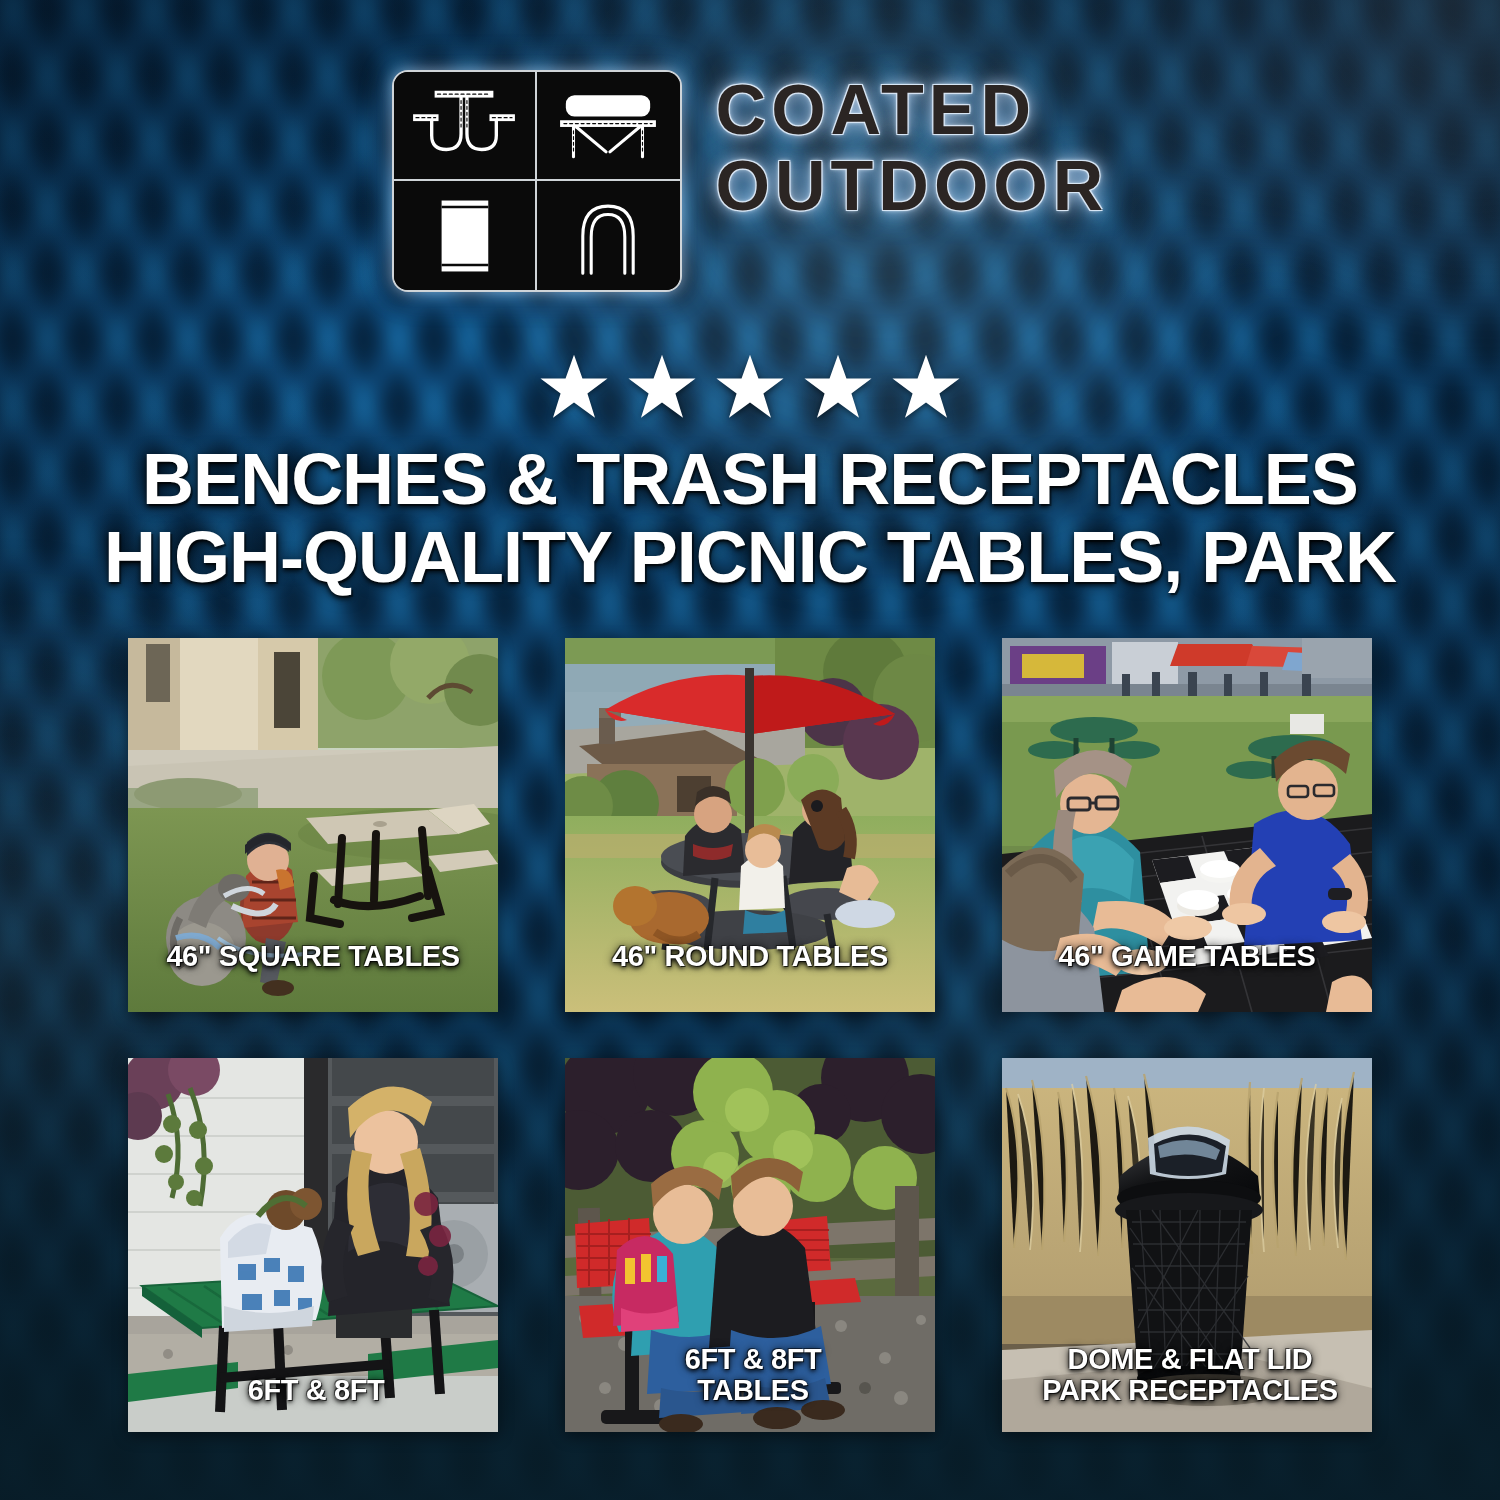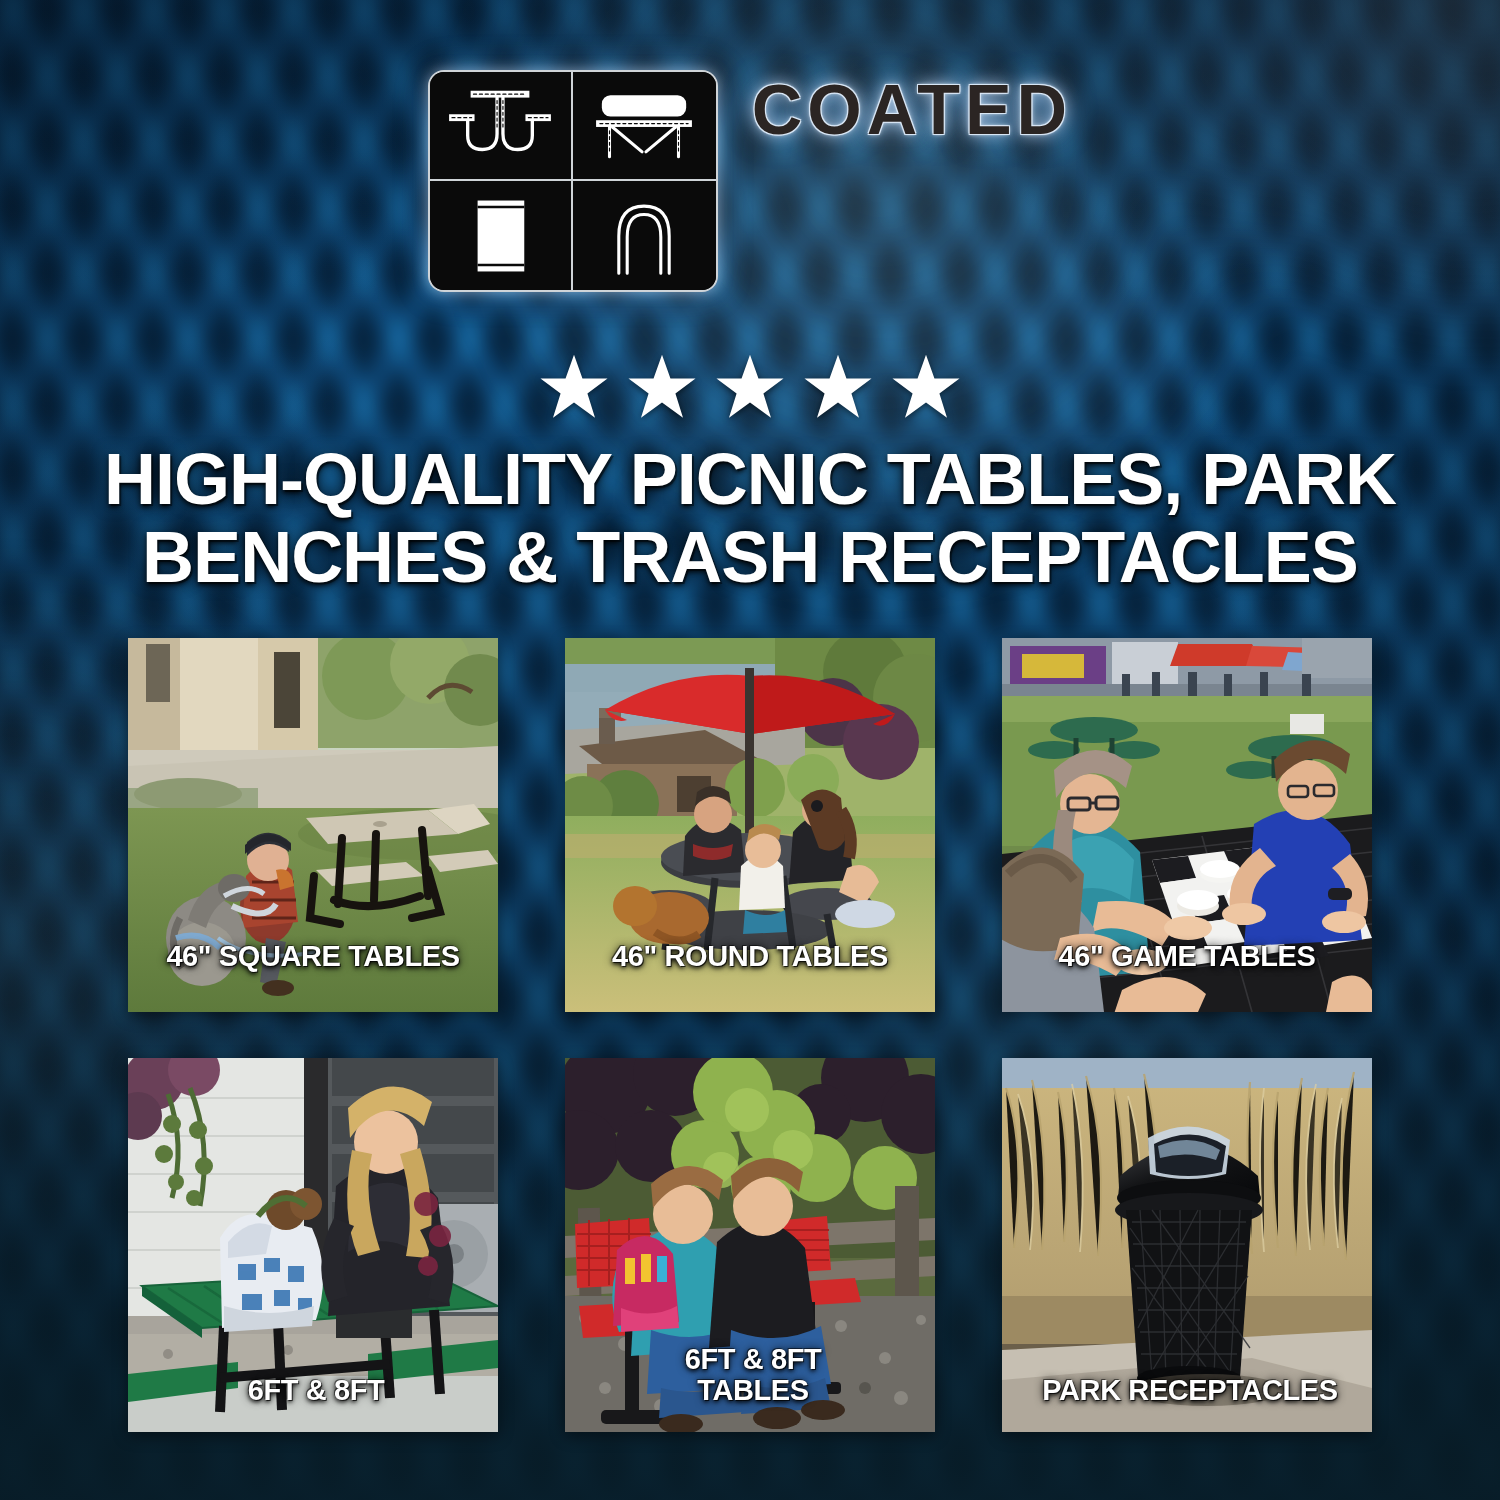--- a/index.html
+++ b/index.html
@@ -211,20 +211,21 @@
         <svg viewBox="0 0 120 96" width="112" height="90" fill="none" stroke="#ffffff" stroke-width="3.3" stroke-linecap="round">
           <path d="M33 88 V48 Q33 16 60 16 Q87 16 87 48 V88"></path>
           <path d="M42 88 V49 Q42 25 60 25 Q78 25 78 49 V88"></path>
         </svg>
       </div>
 
     </div>
 
     <div id="wordmark">
       <div class="wm-line">COATED</div>
+      <div class="wm-line">OUTDOOR</div>
     </div>
 
   </div>
 
   <div id="stars">
     <span>
         <svg width="72" height="70" viewBox="0 0 24 24">
           <path fill="#ffffff" d="M12 .9l2.9 8.2h8.6l-6.9 5.1 2.6 8.3L12 17.3 4.8 22.5l2.6-8.3L.5 9.1h8.6z"></path>
         </svg>
       </span>
@@ -244,22 +245,22 @@
         </svg>
       </span>
     <span>
         <svg width="72" height="70" viewBox="0 0 24 24">
           <path fill="#ffffff" d="M12 .9l2.9 8.2h8.6l-6.9 5.1 2.6 8.3L12 17.3 4.8 22.5l2.6-8.3L.5 9.1h8.6z"></path>
         </svg>
       </span>
   </div>
 
   <div id="headline">
+    <div class="hl-line">BENCHES &amp; TRASH RECEPTACLES</div>
     <div class="hl-line">HIGH-QUALITY PICNIC TABLES, PARK</div>
-    <div class="hl-line">BENCHES &amp; TRASH RECEPTACLES</div>
   </div>
 
   <div id="grid">
 
     <div class="tile">
       <div class="tile-photo">
         <svg viewBox="0 0 370 374" preserveAspectRatio="none">
           <defs>
             <linearGradient id="p1sky" x1="0" y1="0" x2="0" y2="1">
               <stop offset="0" stop-color="#cfd9c8"></stop>
@@ -843,18 +844,19 @@
               <path d="M130 210 L212 320"></path>
             <path d="M196 152 L136 270"></path>
               <path d="M236 170 L146 320"></path>
               <path d="M246 218 L176 320"></path>
           </g>
           <ellipse cx="187" cy="320" rx="52" ry="12" fill="#0a0b0d"></ellipse>
           <ellipse cx="205" cy="332" rx="78" ry="16" fill="#5d5648" opacity=".55"></ellipse>
         </svg>
       </div>
       <div class="tile-caption two-line">
+        <span class="cap-l">DOME &amp; FLAT LID</span>
         <span class="cap-l">PARK RECEPTACLES</span>
       </div>
     </div>
 
   </div>
 </div>
 
 </body></html>

